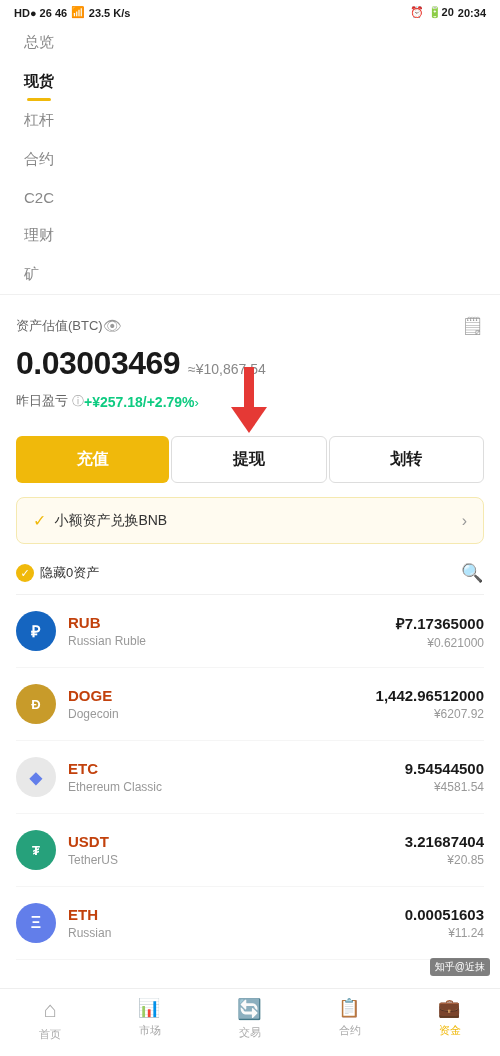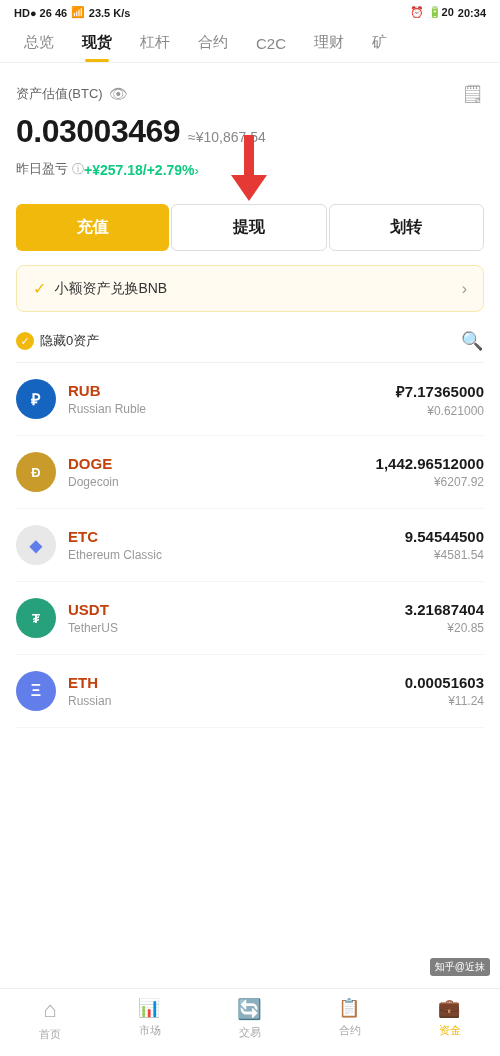--- a/index.html
+++ b/index.html
@@ -22,24 +22,25 @@
       padding: 6px 14px 4px;
       font-size: 11px;
       font-weight: 600;
     }
     .status-left { display: flex; align-items: center; gap: 4px; font-size: 11px; }
     .status-right { display: flex; align-items: center; gap: 4px; font-size: 11px; }
 
     
     .nav-tabs {
       display: flex;
-      align-items: flex-end;
+      align-items: flex-start;
       padding: 0 10px;
       border-bottom: 1px solid #f0f0f0;
       background: #fff;
+      flex-direction: column;
     }
     .nav-tab {
       padding: 10px 14px;
       font-size: 15px;
       color: #888;
       cursor: pointer;
       position: relative;
       white-space: nowrap;
     }
     .nav-tab.active {
@@ -64,21 +65,21 @@
       background: #fff;
     }
     .asset-title {
       display: flex;
       align-items: center;
       justify-content: space-between;
       font-size: 13px;
       color: #666;
       margin-bottom: 8px;
     }
-    .asset-title-left { display: flex; align-items: center; gap: 6px; }
+    .asset-title-left { display: flex; align-items: center; }
     .eye-icon { font-size: 15px; color: #999; cursor: pointer; }
     .receipt-icon { font-size: 18px; color: #999; cursor: pointer; }
 
     .btc-value {
       font-size: 32px;
       font-weight: 700;
       color: #1a1a1a;
       margin-bottom: 0;
       letter-spacing: -0.5px;
     }

